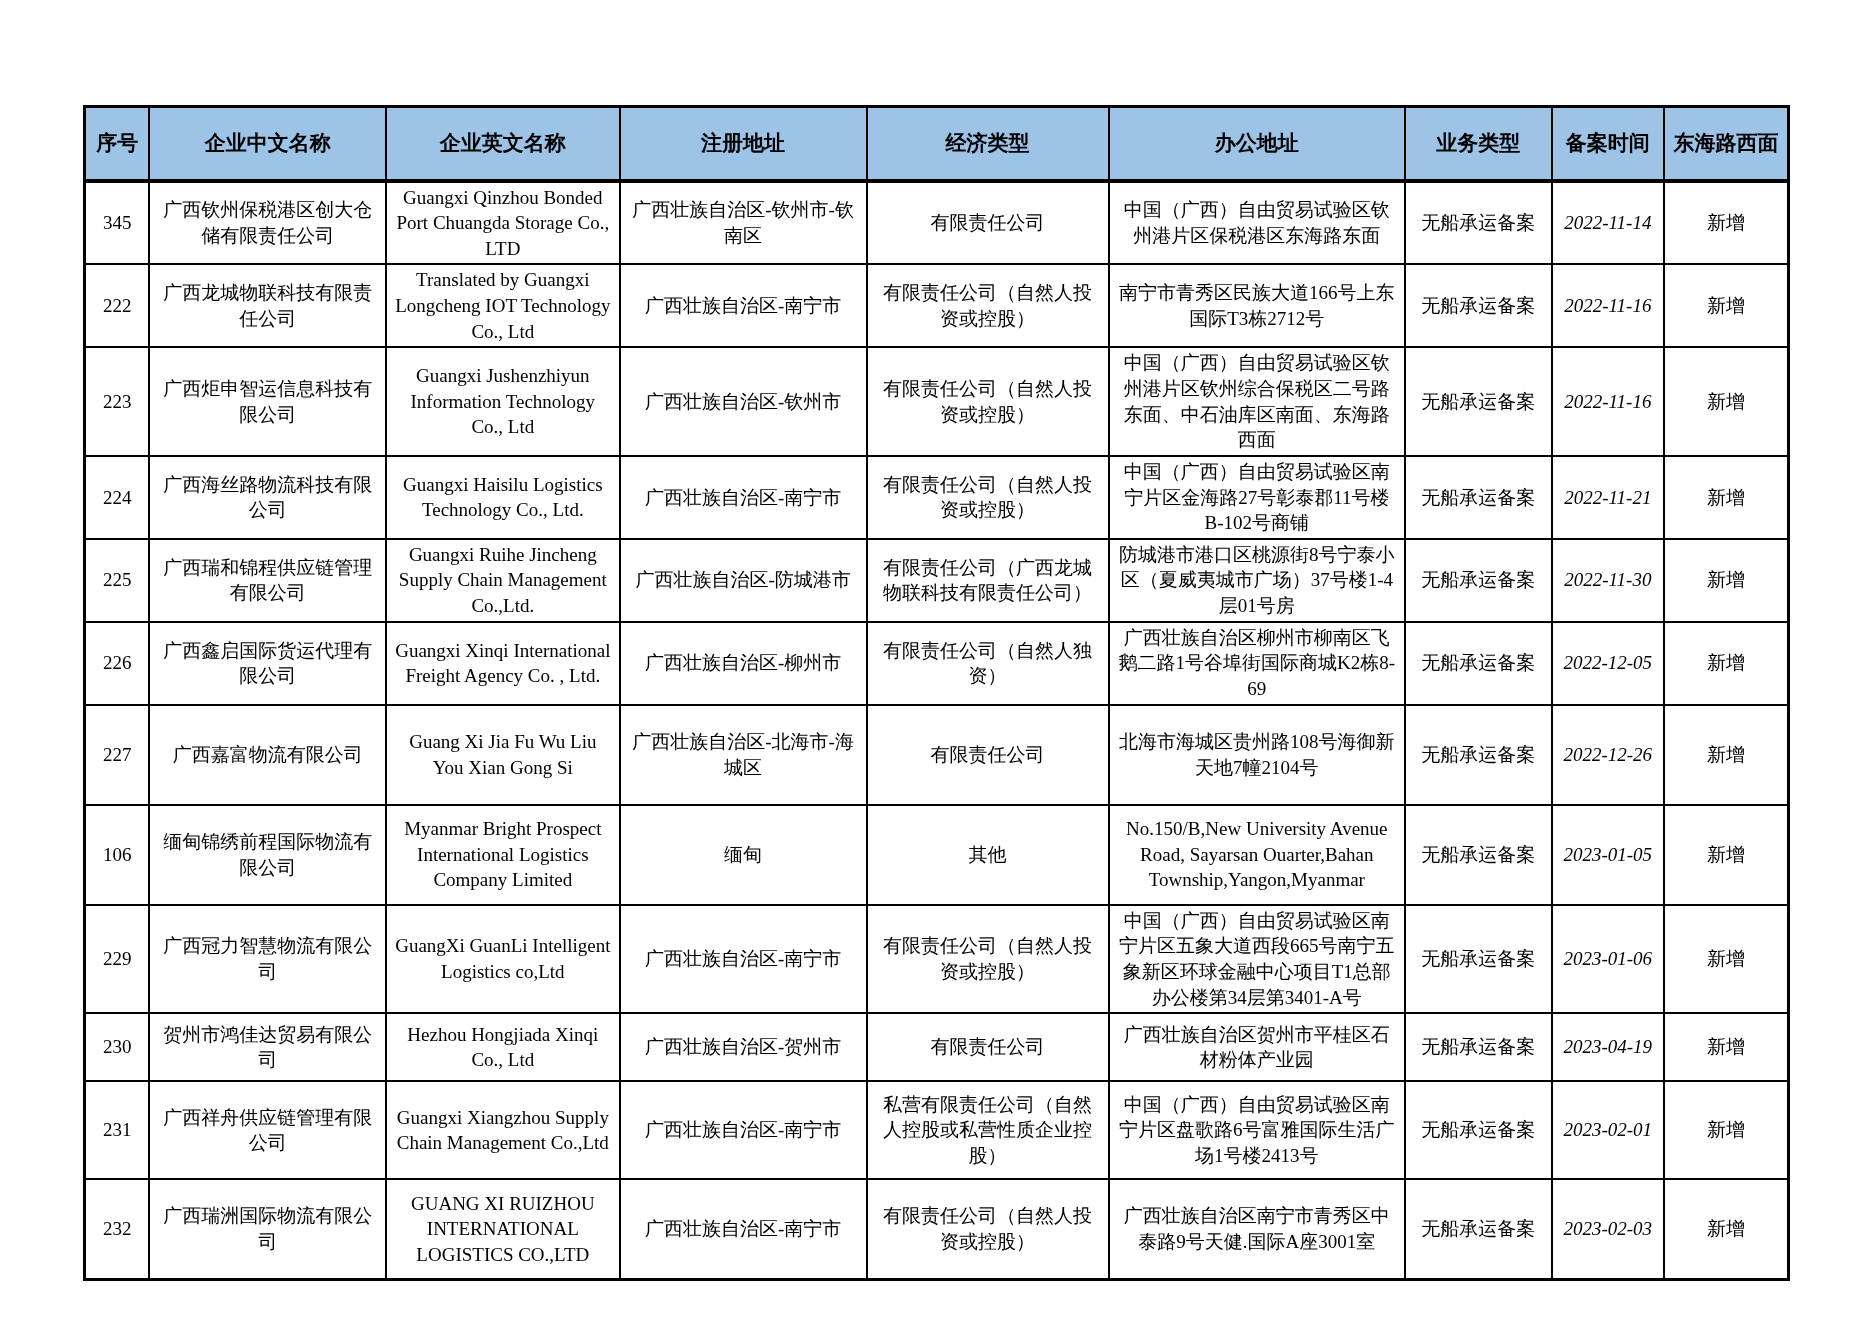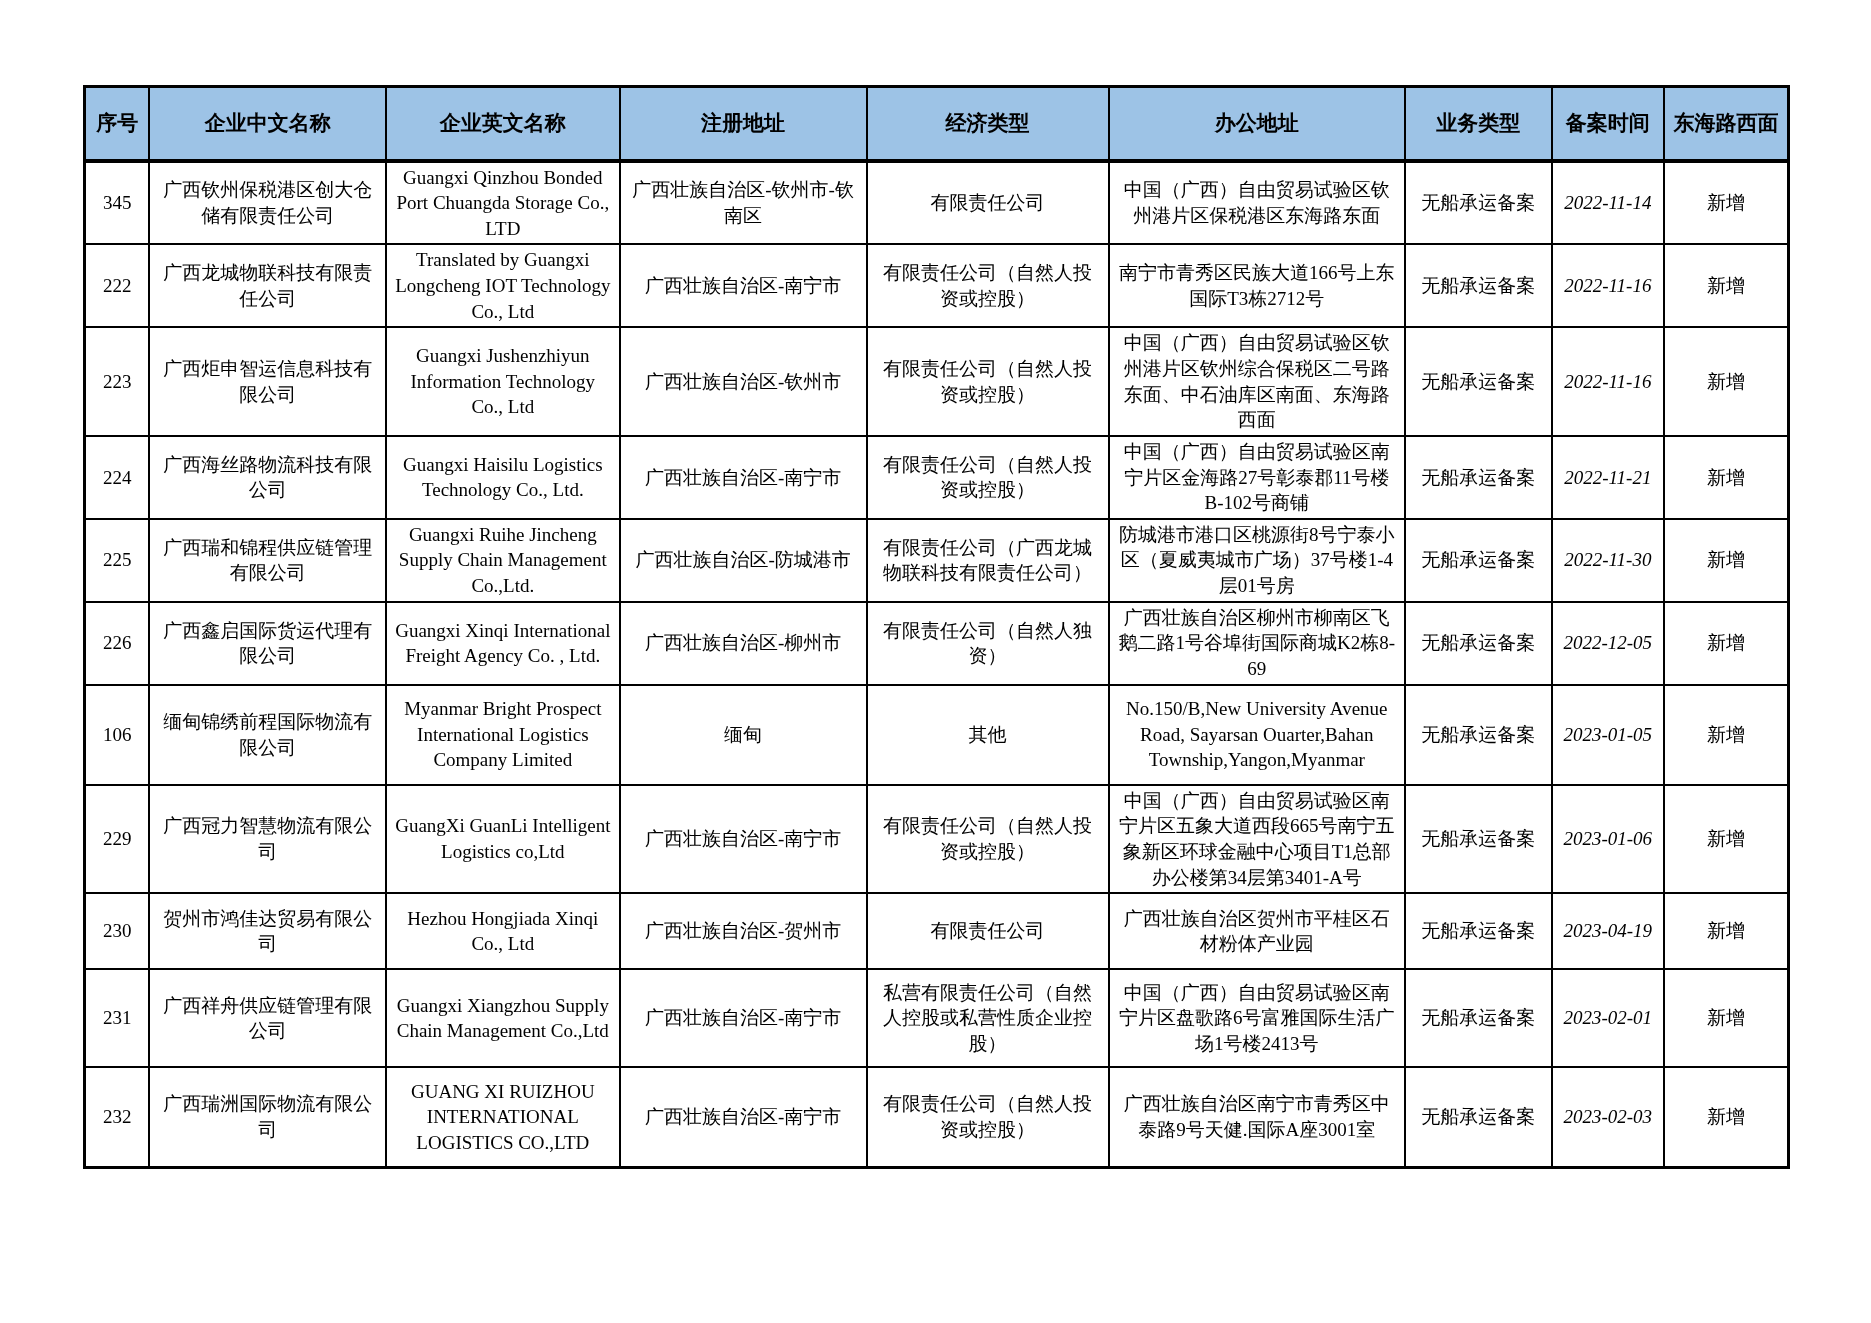--- a/index.html
+++ b/index.html
@@ -12,21 +12,21 @@
   .page {
     position: relative;
     width: 1871px;
     height: 1323px;
     background: #ffffff;
     overflow: hidden;
   }
   table.filing {
     position: absolute;
     left: 83px;
-    top: 85px;
+    top: 105px;
     width: 1707px;
     border-collapse: collapse;
     table-layout: fixed;
     border: 3px solid #000;
   }
   table.filing th,
   table.filing td {
     border: 2px solid #000;
     text-align: center;
     vertical-align: middle;
@@ -134,20 +134,31 @@
         <td>广西鑫启国际货运代理有限公司</td>
         <td>Guangxi Xinqi International Freight Agency Co. , Ltd.</td>
         <td>广西壮族自治区-柳州市</td>
         <td>有限责任公司（自然人独资）</td>
         <td>广西壮族自治区柳州市柳南区飞鹅二路1号谷埠街国际商城K2栋8-69</td>
         <td>无船承运备案</td>
         <td class="date">2022-12-05</td>
         <td>新增</td>
       </tr>
       <tr style="height:100px">
+        <td>227</td>
+        <td>广西嘉富物流有限公司</td>
+        <td>Guang Xi Jia Fu Wu Liu You Xian Gong Si</td>
+        <td>广西壮族自治区-北海市-海城区</td>
+        <td>有限责任公司</td>
+        <td>北海市海城区贵州路108号海御新天地7幢2104号</td>
+        <td>无船承运备案</td>
+        <td class="date">2022-12-26</td>
+        <td>新增</td>
+      </tr>
+      <tr style="height:100px">
         <td>106</td>
         <td>缅甸锦绣前程国际物流有限公司</td>
         <td>Myanmar Bright Prospect International Logistics Company Limited</td>
         <td>缅甸</td>
         <td>其他</td>
         <td>No.150/B,New University Avenue Road, Sayarsan Ouarter,Bahan Township,Yangon,Myanmar</td>
         <td>无船承运备案</td>
         <td class="date">2023-01-05</td>
         <td>新增</td>
       </tr>
@@ -155,21 +166,21 @@
         <td>229</td>
         <td>广西冠力智慧物流有限公司</td>
         <td>GuangXi GuanLi Intelligent Logistics co,Ltd</td>
         <td>广西壮族自治区-南宁市</td>
         <td>有限责任公司（自然人投资或控股）</td>
         <td>中国（广西）自由贸易试验区南宁片区五象大道西段665号南宁五象新区环球金融中心项目T1总部办公楼第34层第3401-A号</td>
         <td>无船承运备案</td>
         <td class="date">2023-01-06</td>
         <td>新增</td>
       </tr>
-      <tr style="height:76px">
+      <tr style="height:68px">
         <td>230</td>
         <td>贺州市鸿佳达贸易有限公司</td>
         <td>Hezhou Hongjiada Xinqi Co., Ltd</td>
         <td>广西壮族自治区-贺州市</td>
         <td>有限责任公司</td>
         <td>广西壮族自治区贺州市平桂区石材粉体产业园</td>
         <td>无船承运备案</td>
         <td class="date">2023-04-19</td>
         <td>新增</td>
       </tr>

